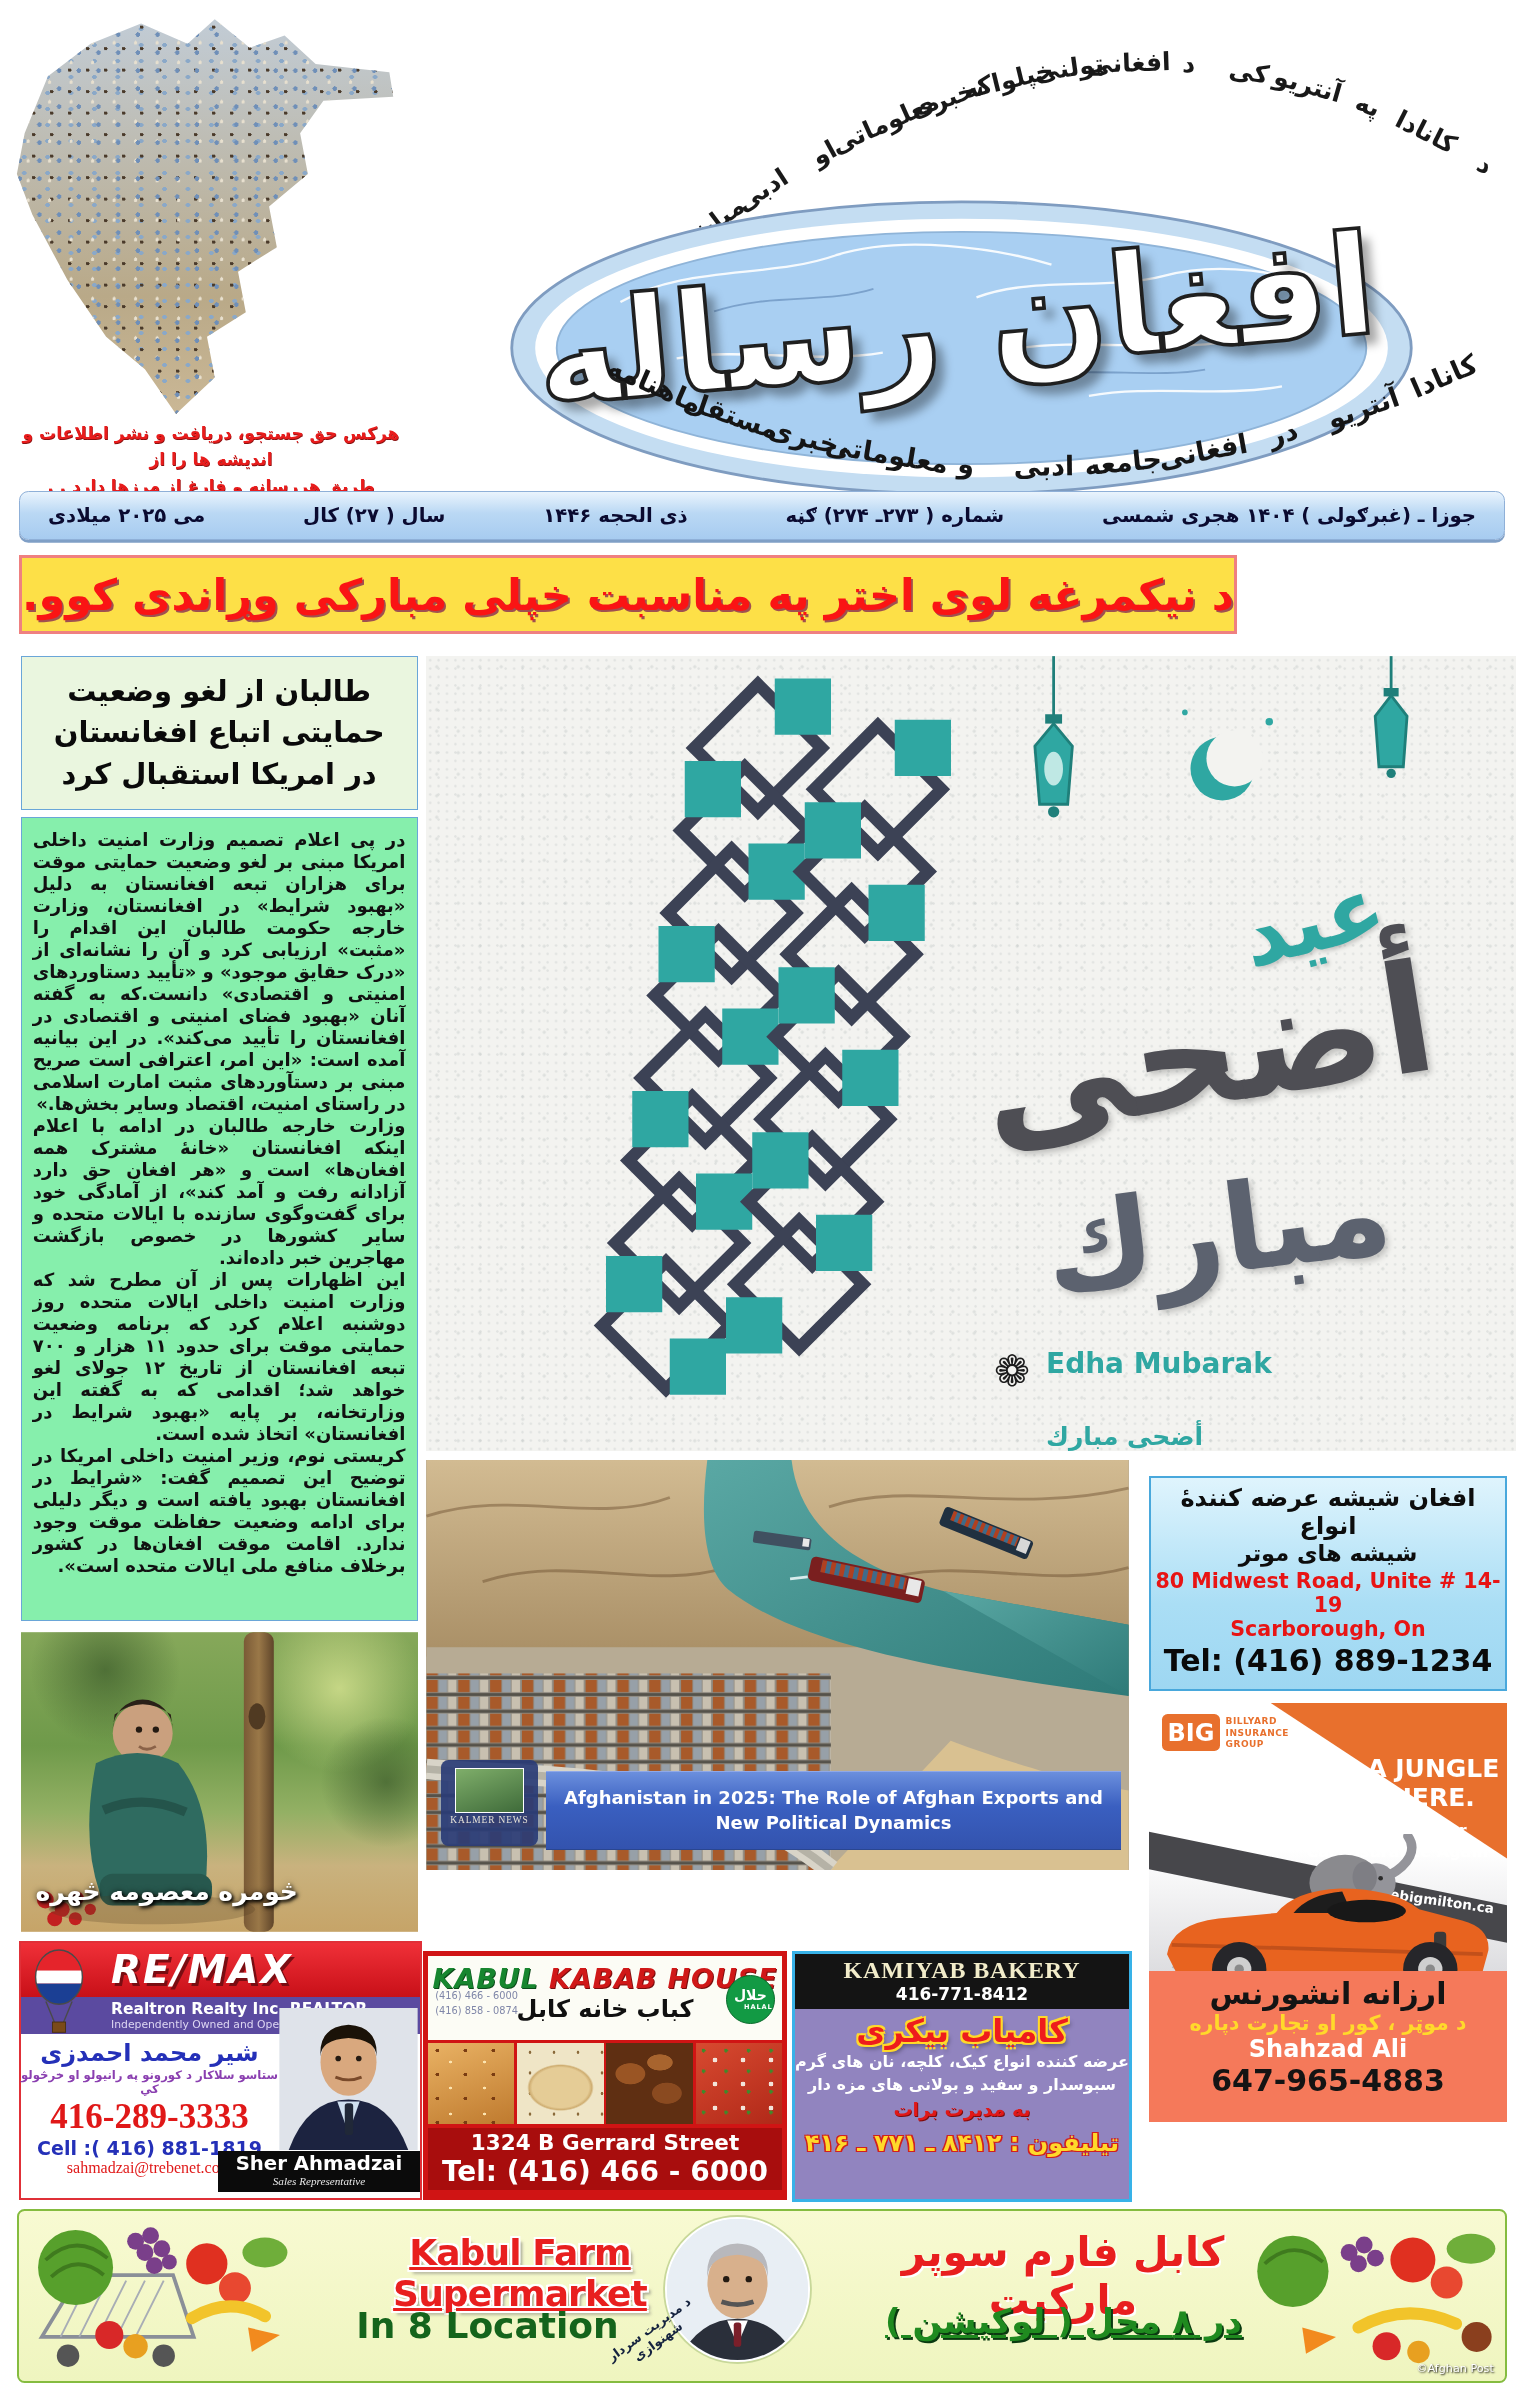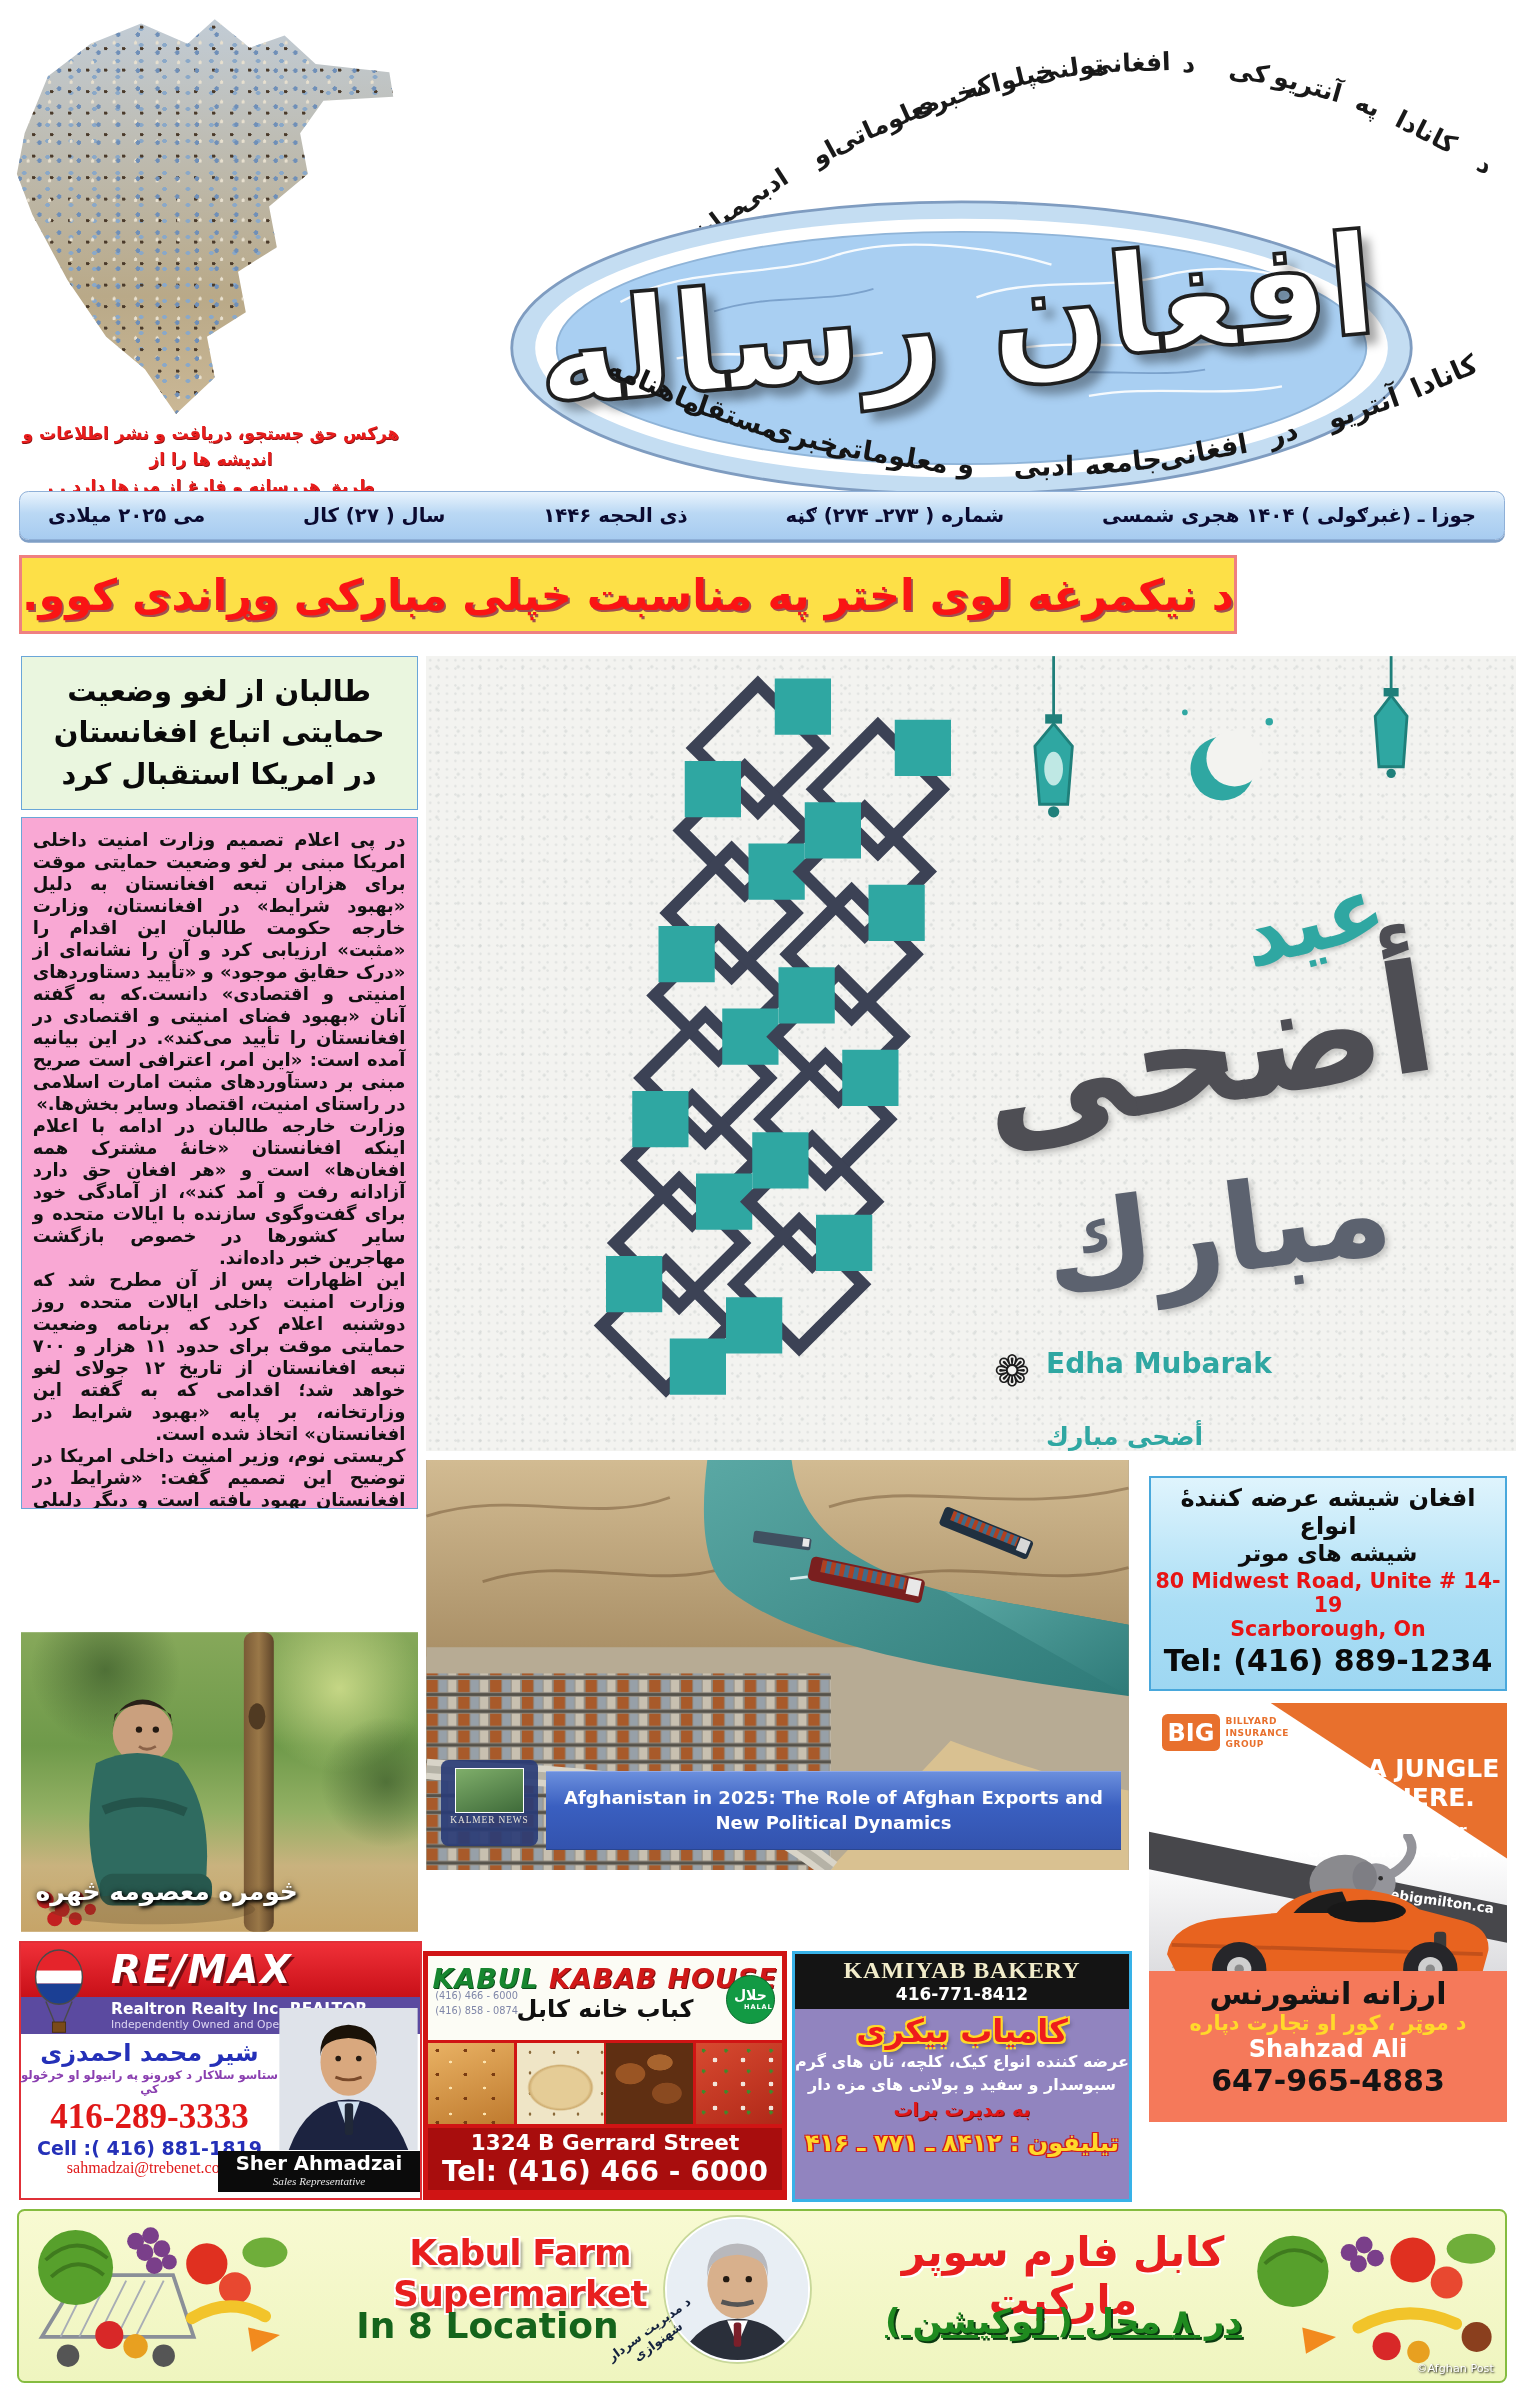--- a/index.html
+++ b/index.html
@@ -36,22 +36,22 @@
     padding:0 28px;font:700 19.7px "DejaVu Sans",sans-serif;color:#0a0a30;}
   #eid-banner{left:19px;top:555px;width:1218px;height:79px;box-sizing:border-box;
     background:#fde047;border:3.7px solid #ef8080;display:flex;align-items:center;justify-content:center;
     direction:rtl;font:800 43px "DejaVu Sans",sans-serif;color:#fa1414;text-shadow:1.9px 1.9px 0 #a05050;}
 
   
   #headline-box{left:20.6px;top:656px;width:397px;height:154px;box-sizing:border-box;
     background:#eaf6df;border:1.9px solid #6aa6d8;display:flex;align-items:center;justify-content:center;
     padding:0 13px;direction:rtl;text-align:center;
     font:700 29px/1.42 "DejaVu Sans",sans-serif;color:#0a0a0a;}
-  #body-box{left:20.6px;top:817px;width:397px;height:692px;box-sizing:border-box;
-    background:#f9a8d4;border:1.9px solid #6aa6d8;padding:11.2px 11.2px;direction:rtl;text-align:justify;
+  #body-box{left:20.6px;top:817px;width:397px;height:804px;box-sizing:border-box;
+    background:#86efac;border:1.9px solid #6aa6d8;padding:11.2px 11.2px;direction:rtl;text-align:justify;
     font:700 18px/22px "DejaVu Sans",sans-serif;color:#111;overflow:hidden;}
   #body-box p{margin:0;}
 
   
   #eid-card{left:426px;top:656px;width:1090px;height:795px;background:#f3f3f0;overflow:hidden;
     background-image:radial-gradient(rgba(190,195,195,.35) 0.9px,transparent 1.5px),
                      radial-gradient(rgba(160,170,170,.25) 1.3px,transparent 1.9px);
     background-size:8.4px 8.4px,21.5px 21.5px;}
   .callig{direction:rtl;white-space:nowrap;}
   #callig1{left:815px;top:215px;font:800 86px "DejaVu Sans",sans-serif;color:#2fa7a2;transform:rotate(-14deg);text-shadow:1.9px 2.8px 4.7px rgba(0,0,0,.18);}
@@ -170,21 +170,21 @@
   .b-l1,.b-l2{font:800 16px/1.45 "DejaVu Sans",sans-serif;color:#fff;}
   .b-l3{font:800 19px "DejaVu Sans",sans-serif;color:#e01818;margin-top:1.9px;text-shadow:0.9px 0.9px 0 #7a0c0c;}
   .b-tel{font:800 24px "DejaVu Sans",sans-serif;color:#ffd92a;margin-top:9px;
     text-shadow:-1.4px -1.4px 0 #d02020,1.4px -1.4px 0 #d02020,-1.4px 1.4px 0 #d02020,1.4px 1.4px 0 #d02020;}
 
   
   #market-banner{left:17px;top:2209px;width:1490px;height:174px;box-sizing:border-box;
     background:linear-gradient(180deg,#f8fad2,#eff5bf);border:2.8px solid #85bc40;border-radius:7.5px;}
   #market-name-en{left:281px;top:20.6px;width:440px;text-align:center;
     font:900 36px "DejaVu Sans",sans-serif;color:#e81f1f;letter-spacing:-0.9px;
-    text-shadow:-1.9px -1.9px 0 #fff,1.9px -1.9px 0 #fff,-1.9px 1.9px 0 #fff,1.9px 1.9px 0 #fff,3.7px 3.7px 2.8px rgba(110,110,110,.55);}
+    text-shadow:-1.9px -1.9px 0 #fff,1.9px -1.9px 0 #fff,-1.9px 1.9px 0 #fff,1.9px 1.9px 0 #fff,3.7px 3.7px 2.8px rgba(110,110,110,.55);text-decoration:underline;}
   #market-loc-en{left:300px;top:94px;width:337px;text-align:center;font:800 36px "DejaVu Sans",sans-serif;color:#15641c;}
   #market-circle{left:646px;top:5.6px;width:141px;height:141px;border-radius:50%;overflow:hidden;
     border:2.8px solid #fff;box-shadow:0 0 0 1.9px #c8d89a;background:#e8eef4;}
   #market-manager{left:555px;top:109px;width:159px;transform:rotate(-36deg);direction:rtl;text-align:center;
     font:700 12.6px "DejaVu Sans",sans-serif;color:#15233f;}
   #market-name-fa{left:824px;top:17px;width:440px;text-align:center;direction:rtl;
     font:900 41px "DejaVu Sans",sans-serif;color:#e81f1f;text-shadow:1.9px 1.9px 0 #ffffff;}
   #market-loc-fa{left:862px;top:90px;width:365px;text-align:center;direction:rtl;
     font:800 34px "DejaVu Sans",sans-serif;color:#1f8a1f;text-shadow:1.9px 1.9px 0 #0a3a10;text-decoration:underline;}
   #market-credit{right:11.2px;bottom:5.6px;font:400 11.2px "DejaVu Sans",sans-serif;color:#fff;text-shadow:0.9px 0.9px 1.9px #000;}

